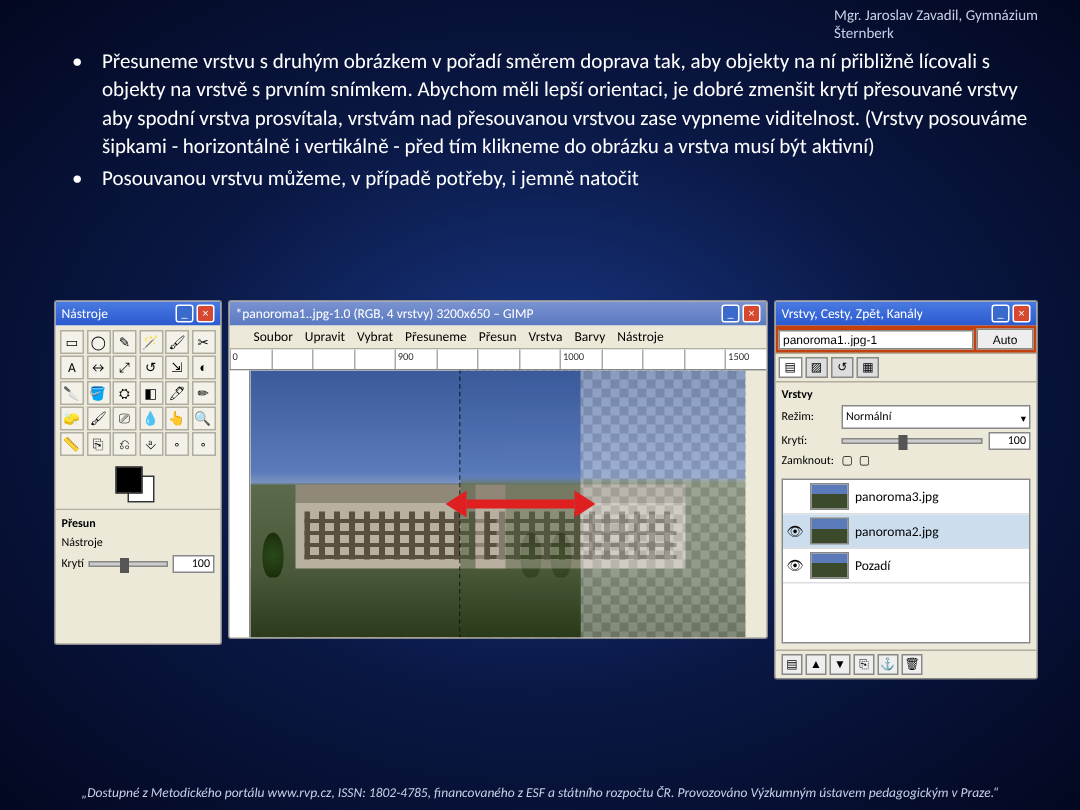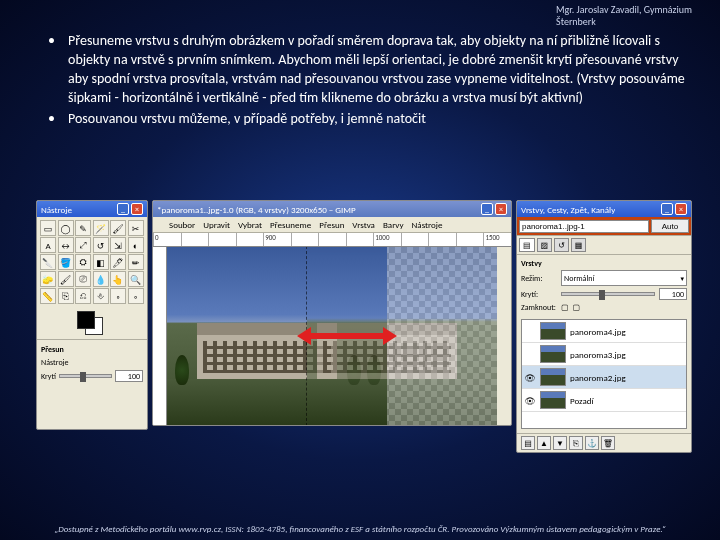--- a/index.html
+++ b/index.html
@@ -331,25 +331,20 @@
       <div class="prop-row">
         <label>Zamknout:</label>
         <span>▢</span>
         <span>▢</span>
       </div>
     </div>
     <div class="layer-list" id="layerlist">
         <div class="layer-item">
           <div class="eye"></div>
           <div class="thumb"></div>
-          <span>panoroma4.jpg</span>
-        </div>
-        <div class="layer-item">
-          <div class="eye"></div>
-          <div class="thumb"></div>
           <span>panoroma3.jpg</span>
         </div>
         <div class="layer-item sel">
           <div class="eye">👁</div>
           <div class="thumb"></div>
           <span>panoroma2.jpg</span>
         </div>
         <div class="layer-item">
           <div class="eye">👁</div>
           <div class="thumb"></div>

